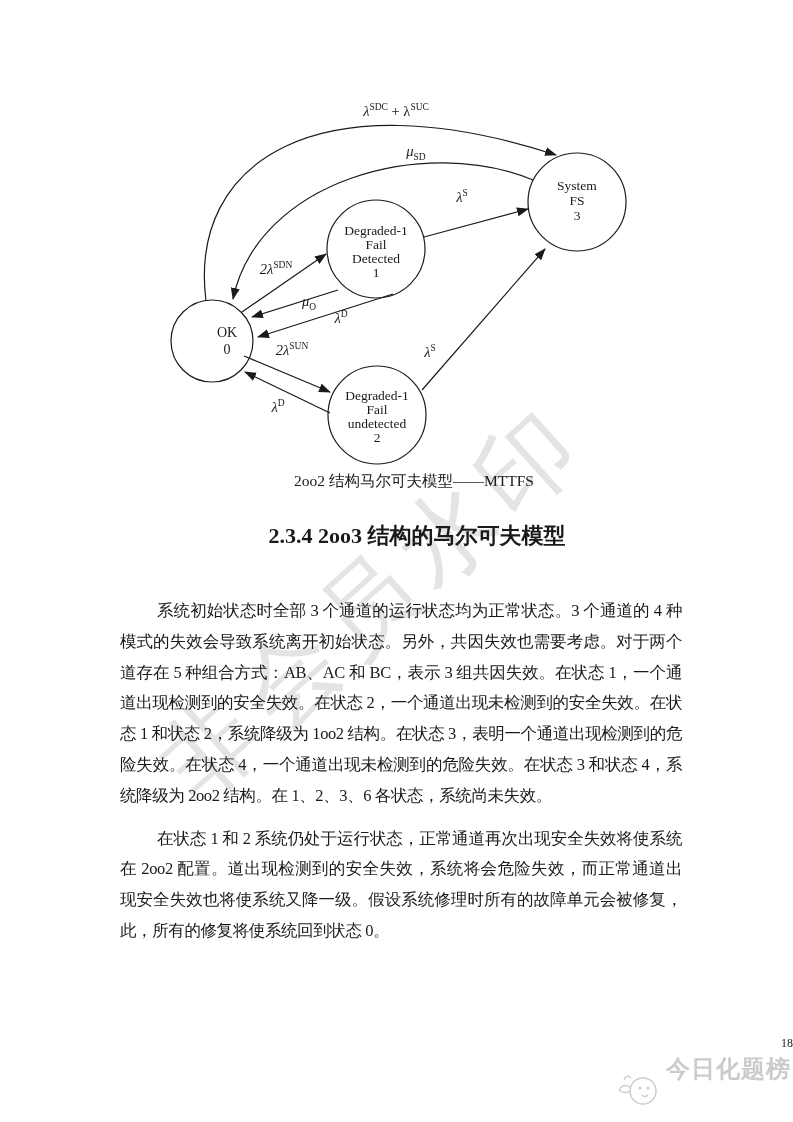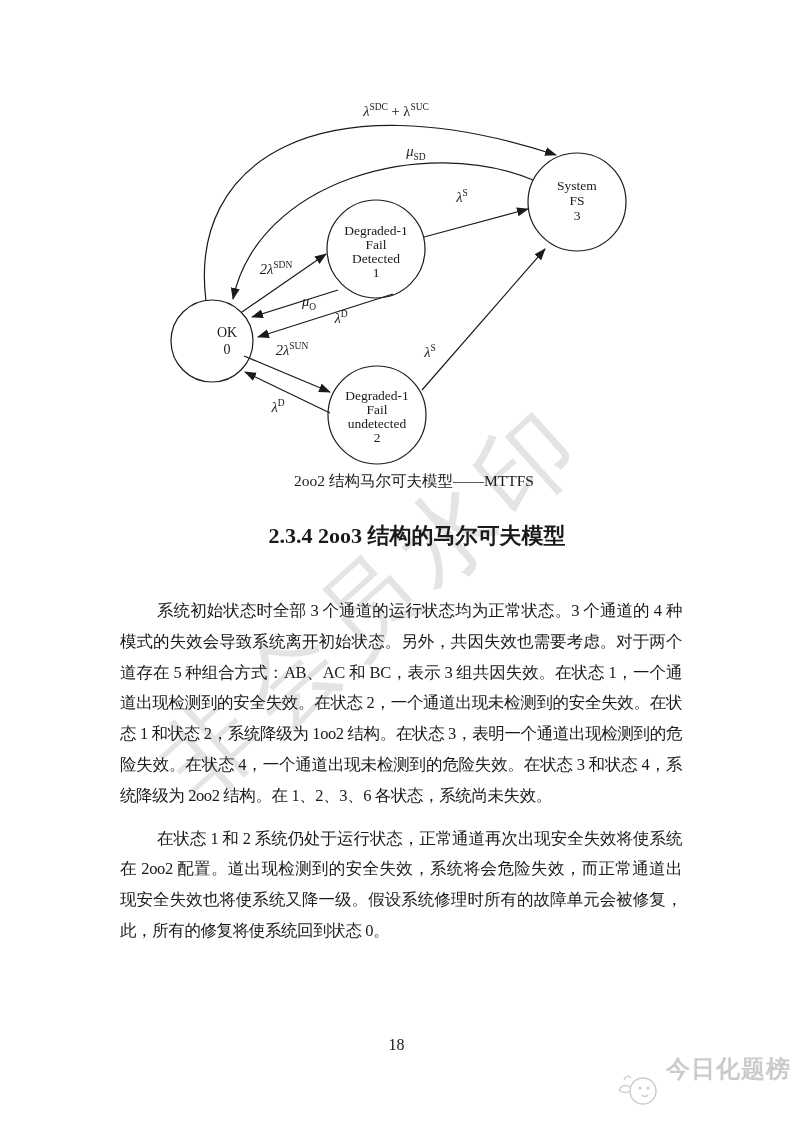--- a/index.html
+++ b/index.html
@@ -34,22 +34,22 @@
     font-size:22px;font-weight:bold;z-index:1;text-align:center;
   }
   .bodytext{
     position:absolute;left:120px;top:584px;width:562px;z-index:1;
     font-size:16.5px;line-height:30.8px;letter-spacing:-0.4px;
   }
   .bodytext .line{height:30.8px;white-space:nowrap;}
   .bodytext .fill{text-align:justify;text-align-last:justify;white-space:normal;overflow:hidden;}
   .bodytext .indent{text-indent:37px;margin-top:12px;}
   .pagenum{
-    position:absolute;left:0;top:1036px;width:793px;text-align:center;
-    font-size:16px;z-index:1;
+    position:absolute;left:0;top:1036px;width:793px;text-align:right;
+    font-size:12px;z-index:1;
   }
   .footer-brand{
     position:absolute;left:666px;top:1053px;z-index:1;
     font-size:24px;font-weight:bold;color:#cbcbcb;letter-spacing:1px;
     font-family:"Liberation Sans","DejaVu Sans",sans-serif;white-space:nowrap;
   }
   .footer-icon{position:absolute;left:610px;top:1070px;z-index:1;}
   .footer-icon *{stroke:#cccccc;fill:none;stroke-width:1.4;}
   .footer-icon .dot{fill:#cccccc;stroke:none;}
 </style>

